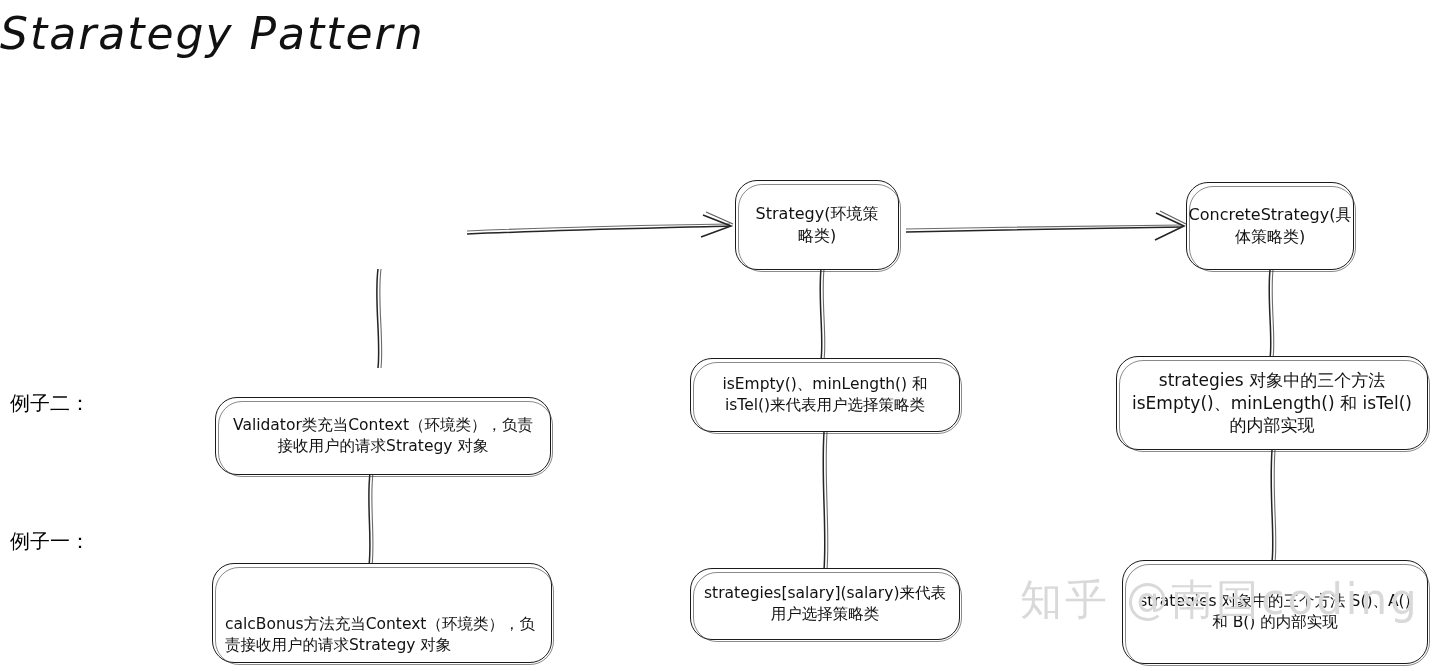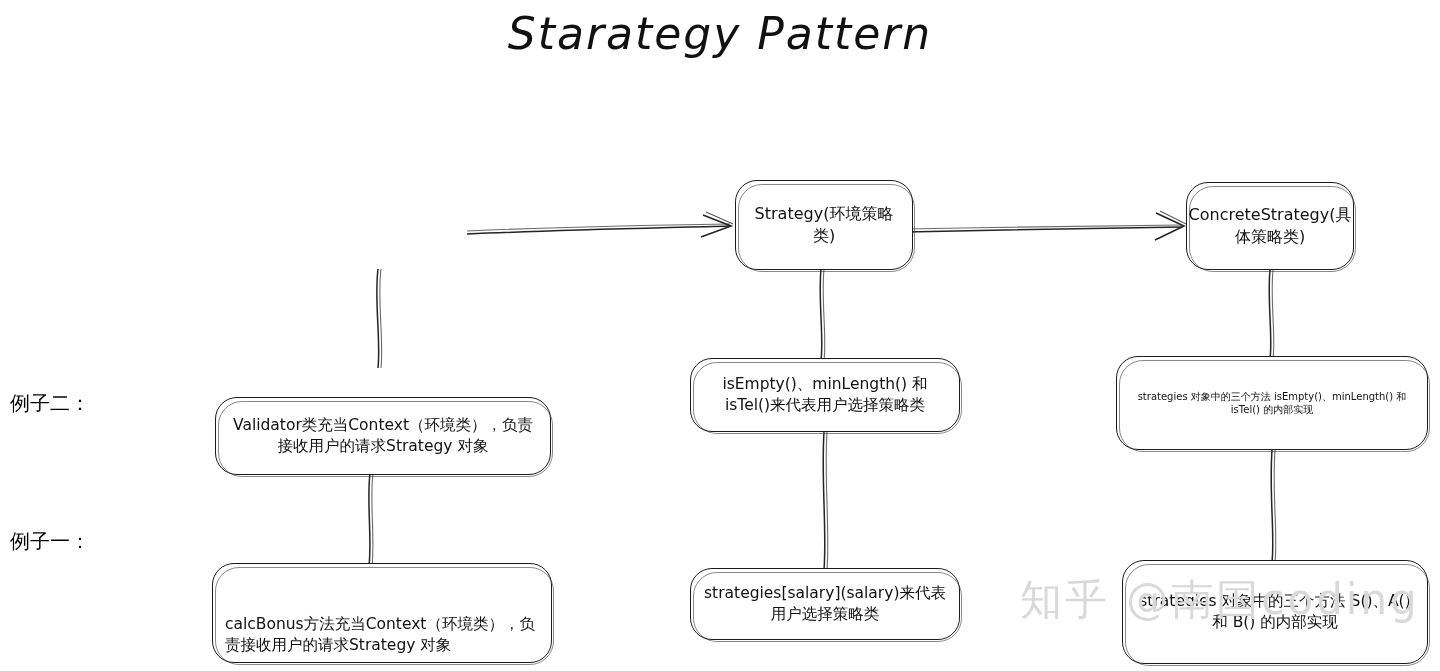--- a/index.html
+++ b/index.html
@@ -15,21 +15,21 @@
     overflow: hidden;
     font-family: "DejaVu Sans", "Liberation Sans", sans-serif;
   }
 
   
   #title {
     position: absolute;
     left: 0;
     top: 8px;
     width: 1440px;
-    text-align: center;
+    text-align: left;
     font-family: "DejaVu Sans", "Liberation Sans", sans-serif;
     font-size: 44px;
     font-weight: 400;
     letter-spacing: 2px;
     color: #111111;
     font-style: italic;
   }
 
   
   .row-label {
@@ -148,37 +148,37 @@
       <path d="M827,432 C824,480 830,530 827,570" fill="none" stroke="#2c2c2c" stroke-width="1.1" opacity="0.7"></path>
     </g>
 
     <g>
       <path d="M1272,450 C1269,495 1275,535 1272,562" fill="none" stroke="#242424" stroke-width="1.5"></path>
       <path d="M1275,450 C1272,495 1278,535 1275,562" fill="none" stroke="#2c2c2c" stroke-width="1.1" opacity="0.7"></path>
     </g>
   </svg>
 
 
-  <div class="node mono-hand" style="left:735px; top:180px; width:178px; height:90px;">
+  <div class="node mono-hand" style="left:735px; top:180px; width:164px; height:90px;">
     <span class="txt">Strategy(环境策略类)</span>
   </div>
 
   <div class="node mono-hand" style="left:1186px; top:182px; width:168px; height:88px;">
     <span class="txt">ConcreteStrategy(具体策略类)</span>
   </div>
 
   <div class="node mono-hand" style="left:215px; top:366px; width:336px; height:78px; font-size:15.5px;margin-top:31px;">
     <span class="txt">Validator类充当Context（环境类），负责接收用户的请求Strategy 对象</span>
   </div>
 
   <div class="node mono-hand" style="left:690px; top:358px; width:270px; height:74px; font-size:15.5px;">
     <span class="txt">isEmpty()、minLength() 和 isTel()来代表用户选择策略类</span>
   </div>
 
-  <div class="node mono-hand" style="left:1116px; top:356px; width:312px; height:94px; font-size:10px;">
+  <div class="node mono-hand" style="left:1116px; top:356px; width:312px; height:94px; font-size:17px;">
     <span class="txt">strategies 对象中的三个方法 isEmpty()、minLength() 和 isTel() 的内部实现</span>
   </div>
 
   <div class="node mono-hand align-left" style="left:212px; top:563px; width:340px; height:100px; font-size:15.5px;align-items:flex-end;">
     <span class="txt">calcBonus方法充当Context（环境类），负责接收用户的请求Strategy 对象</span>
   </div>
 
   <div class="node mono-hand" style="left:690px; top:568px; width:270px; height:72px; font-size:15.5px;">
     <span class="txt">strategies[salary](salary)来代表用户选择策略类</span>
   </div>

